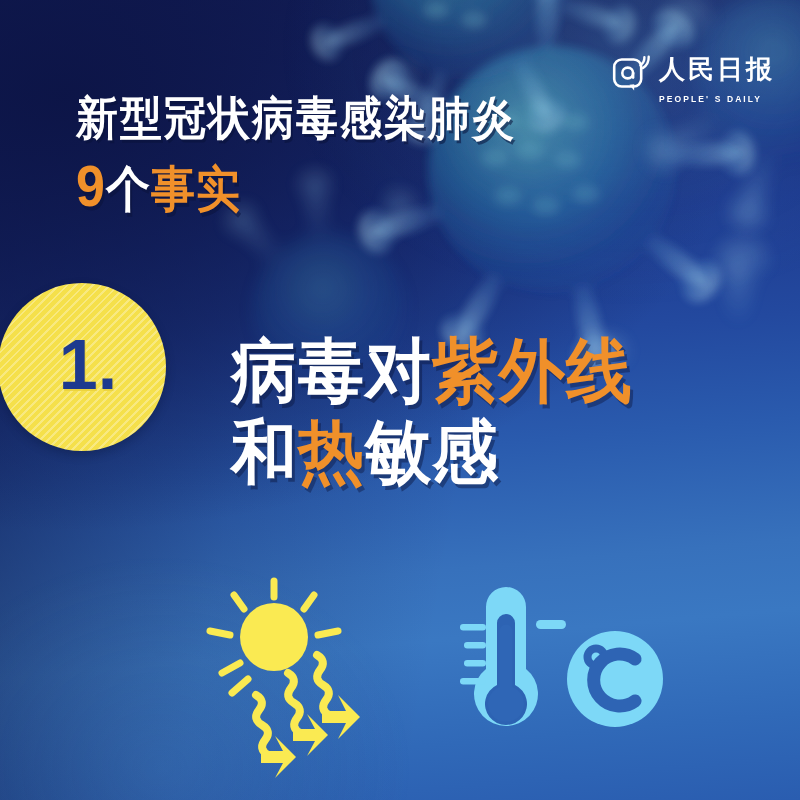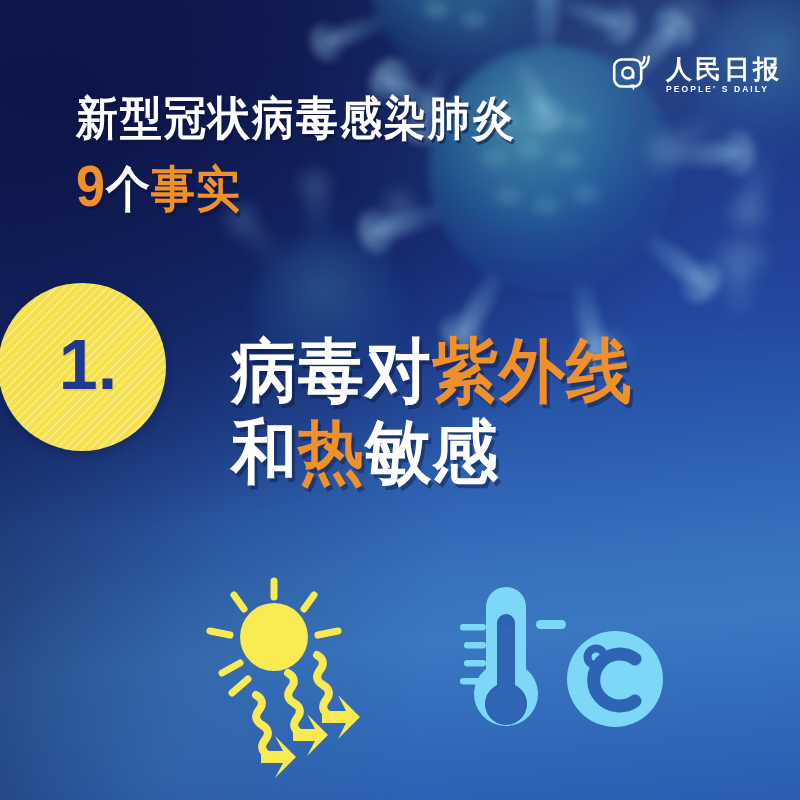--- a/index.html
+++ b/index.html
@@ -63,21 +63,21 @@
   }
   .virus-layer svg { display: block; }
 
   
   .logo {
     position: absolute;
     left: 612px;
     top: 54px;
     display: flex;
     align-items: flex-start;
-    gap: 14px;
+    gap: 7px;
     z-index: 6;
   }
   .logo-at {
     position: relative;
     width: 40px;
     height: 40px;
     flex: 0 0 auto;
     margin-top: 1px;
   }
   .logo-text-wrap {
@@ -93,21 +93,21 @@
     letter-spacing: 3px;
     line-height: 1.02;
     white-space: nowrap;
   }
   .logo-en {
     color: #ffffff;
     font-size: 8.5px;
     font-weight: 700;
     letter-spacing: 2.1px;
     line-height: 1;
-    margin-top: 2px;
+    margin-top: 12px;
     white-space: nowrap;
   }
 
   
   .title-block {
     position: absolute;
     left: 76px;
     top: 92px;
     z-index: 5;
   }

